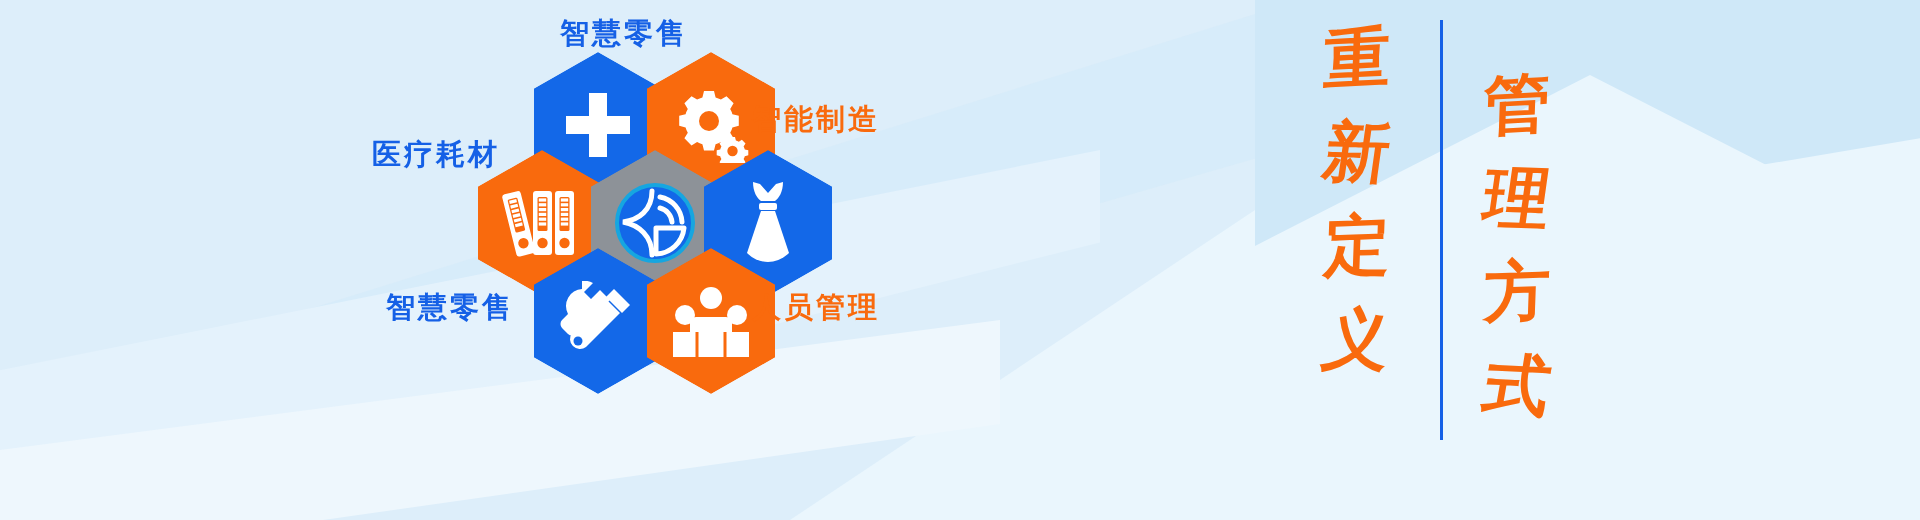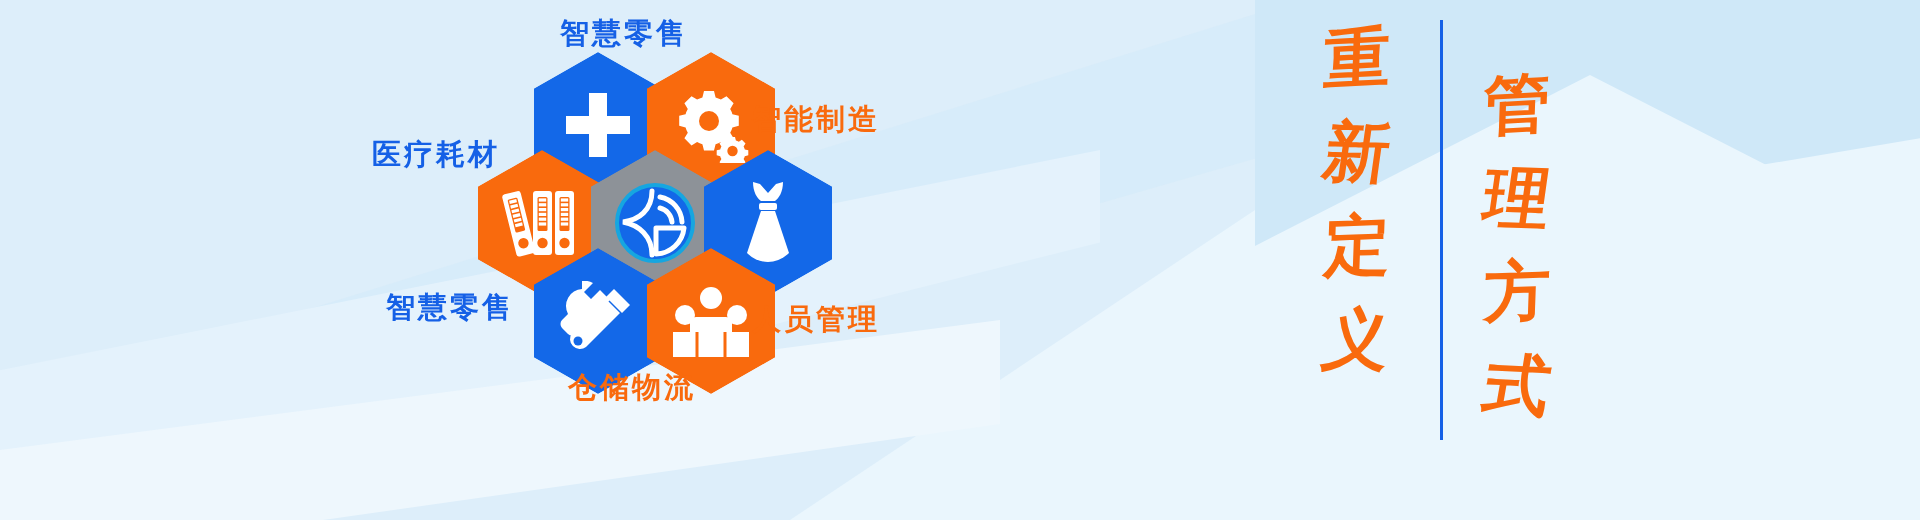--- a/index.html
+++ b/index.html
@@ -78,21 +78,21 @@
     font-family:"Liberation Serif","DejaVu Serif",serif;
   }
   .lbl.blue{color:#1560e6;}
   .lbl.orange{color:#f96a0d;}
   .l-retail {left:560px; top:14px;}
   .l-med    {left:372px; top:100px;margin-top:35px;}
   .l-manu   {left:752px; top:100px;}
   .l-book   {left:332px; top:194px;}
   .l-dress  {left:808px; top:194px;}
   .l-tool   {left:386px; top:288px;}
-  .l-ppl    {left:752px; top:288px;margin-top:12px;}
+  .l-ppl    {left:752px; top:288px;}
   .l-store  {left:568px; top:368px;}
 
   
   #calli{position:absolute;left:1290px;top:0;width:380px;height:520px;}
   .cal-col{
     position:absolute;top:12px;
     display:flex;flex-direction:column;align-items:center;
     color:#f96a0d;
     font-family:"Liberation Serif","DejaVu Serif",serif;
     font-weight:700;font-size:66px;line-height:1.42;
@@ -245,21 +245,20 @@
       </svg>
     </div>
 
   </div>
 
   <div class="lbl blue l-retail">智慧零售</div>
   <div class="lbl blue l-med">医疗耗材</div>
   <div class="lbl orange l-manu">智能制造</div>
   <div class="lbl blue l-tool">智慧零售</div>
   <div class="lbl orange l-ppl">人员管理</div>
-  <div class="lbl orange l-store">仓储物流</div>
 
   <div id="calli">
     <div class="cal-col cal-left">
       <span>重</span>
       <span>新</span>
       <span>定</span>
       <span>义</span>
     </div>
     <div class="cal-col cal-right">
       <span>管</span>

